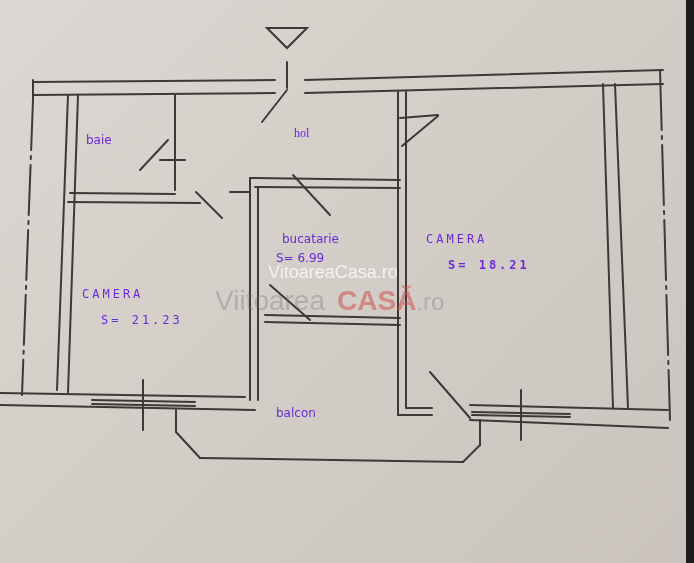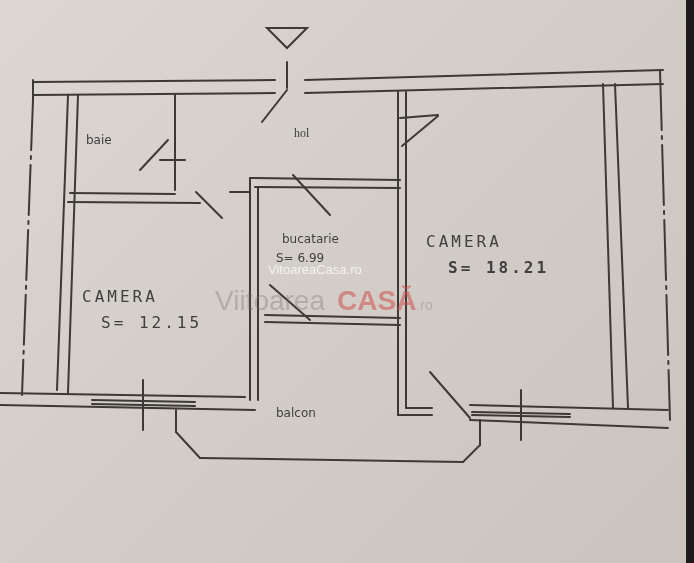--- a/index.html
+++ b/index.html
@@ -1,27 +1,27 @@
 <!DOCTYPE html>
 <html><head>
 <meta charset="utf-8">
 <style>
   html, body { margin: 0; padding: 0; }
   body { width: 694px; height: 563px; overflow: hidden; background: #d6d0cb; position: relative; font-family: "DejaVu Sans", sans-serif; }
   .paper { position: absolute; left: 0; top: 0; width: 686px; height: 563px;
     background: linear-gradient(135deg, #dcd7d2 0%, #d3cdc7 50%, #cbc4be 100%); }
   .edge { position: absolute; right: 0; top: 0; width: 8px; height: 563px; background: #1d1b1b; }
   svg.plan { position: absolute; left: 0; top: 0; }
-  .lbl { position: absolute; color: #404040; font-family: "DejaVu Sans Mono", monospace; white-space: nowrap; letter-spacing: 1px; }
+  .lbl { position: absolute; color: #6d28d9; font-family: "DejaVu Sans Mono", monospace; white-space: nowrap; letter-spacing: 1px; }
   .small { font-size: 12px; font-family: "DejaVu Sans", sans-serif; letter-spacing: 0; }
-  .big { font-size: 16px; letter-spacing: 3px; }
-  .wm1 { position: absolute; left: 268px; top: 262px; color: rgba(255,255,255,0.75); font-size: 13px; font-family: "Liberation Sans", sans-serif; }
+  .big { font-size: 12px; letter-spacing: 3px; }
+  .wm1 { position: absolute; left: 268px; top: 262px; color: rgba(255,255,255,0.75); font-size: 18px; font-family: "Liberation Sans", sans-serif; }
   .wm2 { position: absolute; left: 215px; top: 285px; font-size: 28px; font-family: "Liberation Sans", sans-serif; color: rgba(120,110,110,0.35); }
   .wm2 .casa { color: rgba(205,80,80,0.55); font-weight: bold; margin-left: 12px; }
-  .wm2 .ro { font-size: 14px; }
+  .wm2 .ro { font-size: 24px; }
 </style>
 </head>
 <body>
 
 <div class="paper"></div>
 <div class="edge"></div>
 
 <svg class="plan" width="694" height="563" stroke="#3d3936" stroke-width="2" fill="none" stroke-linecap="round">
 
   <polygon points="267,28 307,28 287,48"></polygon>
@@ -84,21 +84,21 @@
   <line x1="472" y1="412" x2="570" y2="414"></line>
   <line x1="472" y1="415" x2="570" y2="417"></line>
   <line x1="521" y1="390" x2="521" y2="440"></line>
 </svg>
 
 <div class="lbl small" style="left:86px;top:133px;">baie</div>
 <div class="lbl small" style="left:294px;top:126px;font-family:Liberation Serif, serif;">hol</div>
 <div class="lbl small" style="left:282px;top:232px;">bucatarie</div>
 <div class="lbl small" style="left:276px;top:251px;">S= 6.99</div>
 <div class="lbl big" style="left:82px;top:287px;">CAMERA</div>
-<div class="lbl big" style="left:101px;top:313px;">S= 12.15</div>
+<div class="lbl big" style="left:101px;top:313px;">S= 21.23</div>
 <div class="lbl big" style="left:426px;top:232px;">CAMERA</div>
 <div class="lbl big" style="left:448px;top:258px;font-weight:bold;">S= 18.21</div>
 <div class="lbl small" style="left:276px;top:399px;margin-top:7px;">balcon</div>
 
 <div class="wm1">VitoareaCasa.ro</div>
 <div class="wm2">
   <span>Viitoarea</span><span class="casa">CASĂ</span><span class="ro">.ro</span>
 </div>
 
 </body></html>

